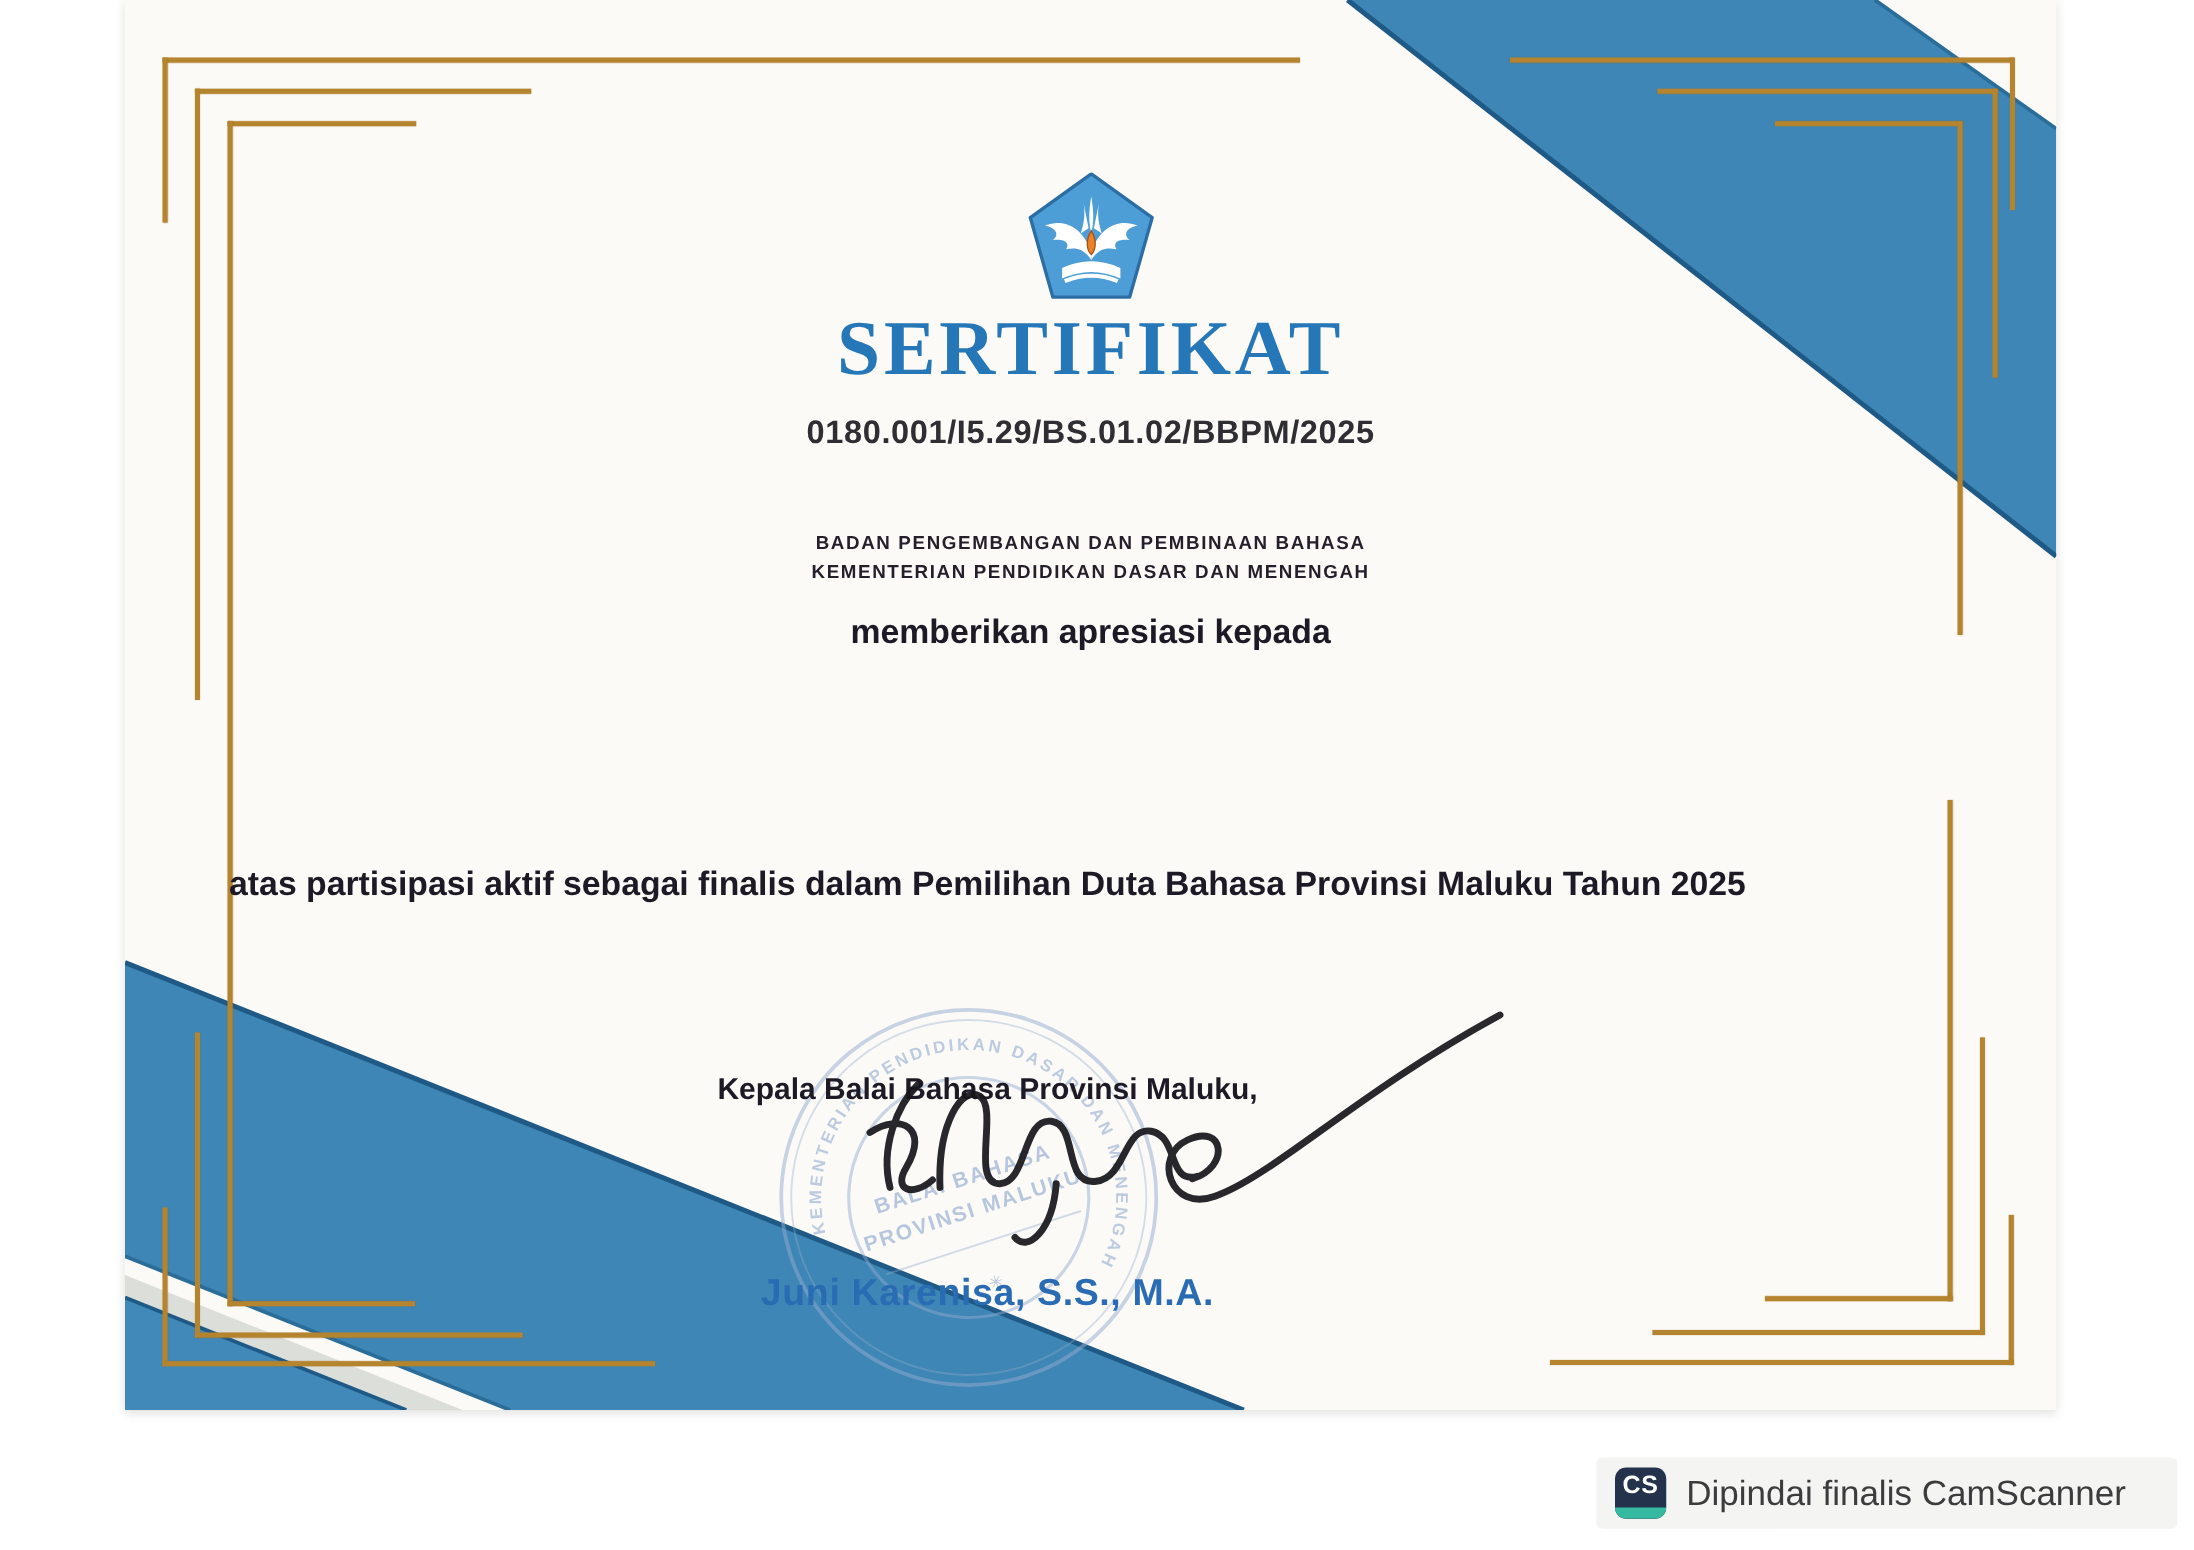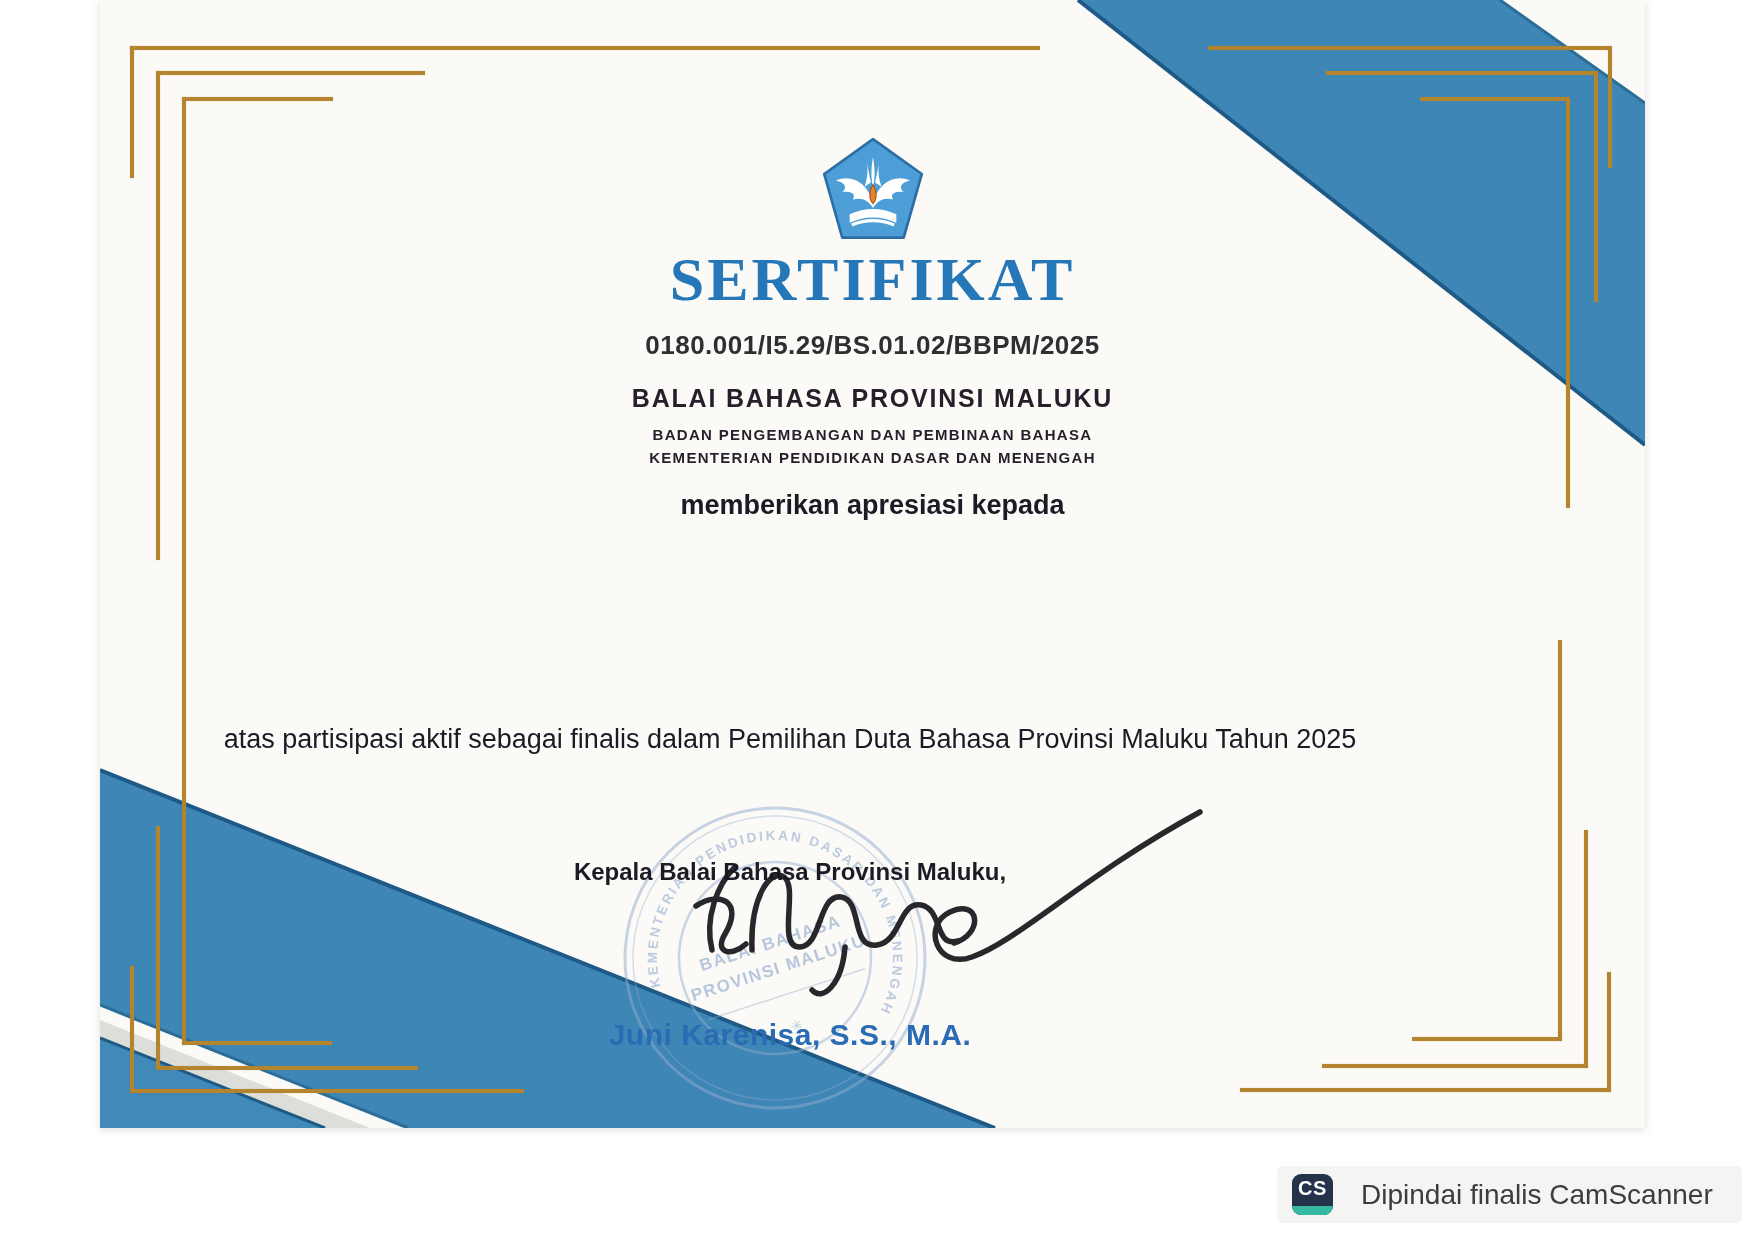--- a/index.html
+++ b/index.html
@@ -27,28 +27,28 @@
   #logo-wrap{top:138px;}
   #title{top:244px;font-family:"Liberation Serif",serif;font-weight:700;font-size:62px;
          letter-spacing:3px;color:#2677b7;}
   #number{top:330px;font-size:26px;font-weight:600;color:#2e2e33;letter-spacing:.5px;}
   #org-name{top:384px;font-size:25px;font-weight:700;color:#241f2b;letter-spacing:1.8px;}
   #org-parent{top:426px;font-size:15px;font-weight:700;color:#241f2b;letter-spacing:1.3px;}
   #org-ministry{top:449px;font-size:15px;font-weight:700;color:#241f2b;letter-spacing:1.3px;}
   #intro{top:490px;font-size:27px;font-weight:600;color:#1d1a25;}
   #recipient{top:552px;font-family:"Liberation Serif","DejaVu Serif",serif;font-weight:600;
              font-size:82px;color:#3b3237;}
-  #body-text{top:718px;font-size:27px;font-weight:400;color:#1d1a25;line-height:42px;}
+  #body-text{top:686px;font-size:27px;font-weight:700;color:#1d1a25;line-height:42px;}
   #signer-title{top:858px;font-size:24px;font-weight:700;color:#1d1a25;}
   #signer-name{top:1018px;font-size:30px;font-weight:700;color:#2a6cb3;letter-spacing:.5px;}
 
   
   #cs-footer{
     position:absolute;left:1277px;top:1166px;width:465px;height:57px;z-index:6;
-    background:#f4f4f3;border-radius:5px;display:flex;align-items:center;gap:28px;
+    background:#f4f4f3;border-radius:5px;display:flex;align-items:center;gap:16px;
     padding-left:15px;box-sizing:border-box;
   }
   #cs-icon{width:41px;height:41px;border-radius:9px;background:#25324b;position:relative;overflow:hidden;flex:0 0 41px;}
   #cs-icon .cs-label{position:absolute;top:3px;left:0;width:100%;text-align:center;
     color:#ffffff;font-weight:700;font-size:20px;letter-spacing:.5px;}
   #cs-icon .cs-teal{position:absolute;left:0;bottom:0;width:100%;height:9px;background:#35b9a0;}
   #cs-text{font-size:28px;color:#3c3c3e;font-weight:400;}
 </style>
 </head>
 <body>
@@ -130,21 +130,20 @@
           <path d="M50 44 C46 50 46 58 50 62 C54 58 54 50 50 44 Z" fill="#e8832a" stroke="#a8501a" stroke-width="1"></path>
           <path d="M28 72 Q50 62 72 72 L72 80 Q50 70 28 80 Z" fill="#ffffff"></path>
           <path d="M30 82 Q50 74 70 82" fill="none" stroke="#ffffff" stroke-width="3"></path>
         </svg>
       </div>
 
       <div id="title" class="center-col">SERTIFIKAT</div>
 
       <div id="number" class="center-col">0180.001/I5.29/BS.01.02/BBPM/2025</div>
 
-      <div id="org-name" class="center-col">BALAI BAHASA PROVINSI MALUKU</div>
 
       <div id="org-parent" class="center-col">BADAN PENGEMBANGAN DAN PEMBINAAN BAHASA</div>
 
       <div id="org-ministry" class="center-col">KEMENTERIAN PENDIDIKAN DASAR DAN MENENGAH</div>
 
       <div id="intro" class="center-col">memberikan apresiasi kepada</div>
 
 
       <div id="body-text" class="lower-col">
         <div>atas partisipasi aktif sebagai finalis dalam Pemilihan Duta Bahasa Provinsi Maluku Tahun 2025</div>

